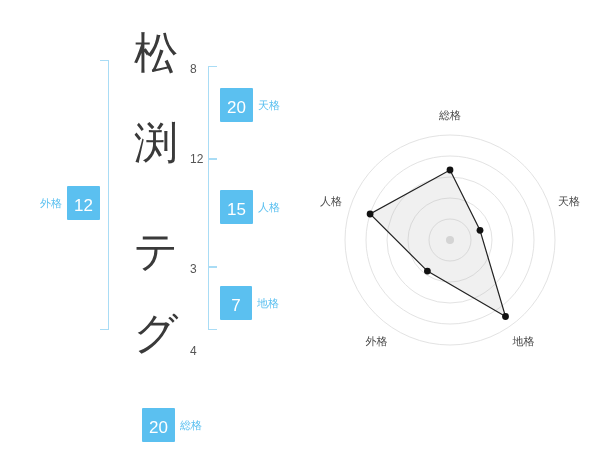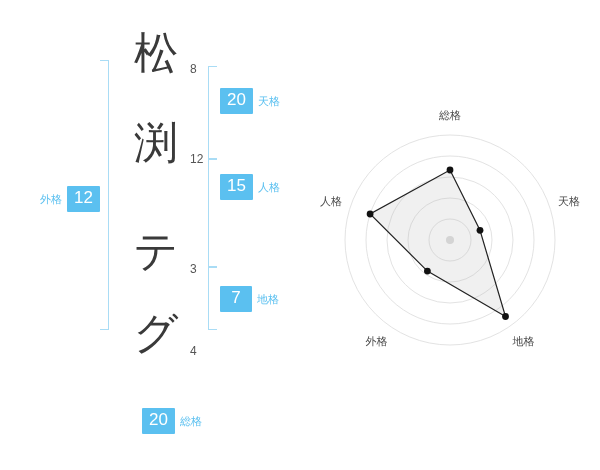--- a/index.html
+++ b/index.html
@@ -38,21 +38,21 @@
     position: absolute;
     display: flex;
     align-items: center;
     gap: 5px;
   }
   .score-chip {
     background: #5bc0f0;
     color: #ffffff;
     font-size: 17px;
     line-height: 1;
-    padding: 3px 7px 6px 7px;
+    padding: 11px 7px 6px 7px;
     min-width: 18px;
     text-align: center;
     border-radius: 1px;
   }
   .score-label {
     color: #5bc0f0;
     font-size: 11px;
     white-space: nowrap;
   }
   .score-label-left {
@@ -116,21 +116,21 @@
 
     <div class="bracket br-right" style="left: 208px; top: 66px; width: 8px; height: 92px;"></div>
     <div class="bracket br-right" style="left: 208px; top: 158px; width: 8px; height: 108px;"></div>
     <div class="bracket br-right" style="left: 208px; top: 266px; width: 8px; height: 62px;"></div>
 
     <div class="score-box" style="left: 220px; top: 88px;">
       <span class="score-chip">20</span>
       <span class="score-label">天格</span>
     </div>
 
-    <div class="score-box" style="left: 220px; top: 174px;">
+    <div class="score-box" style="left: 220px; top: 190px;">
       <span class="score-chip">15</span>
       <span class="score-label">人格</span>
     </div>
 
     <div class="score-box" style="left: 220px; top: 286px;">
       <span class="score-chip">7</span>
       <span class="score-label">地格</span>
     </div>
 
     <div class="score-box" style="left: 142px; top: 408px;">

